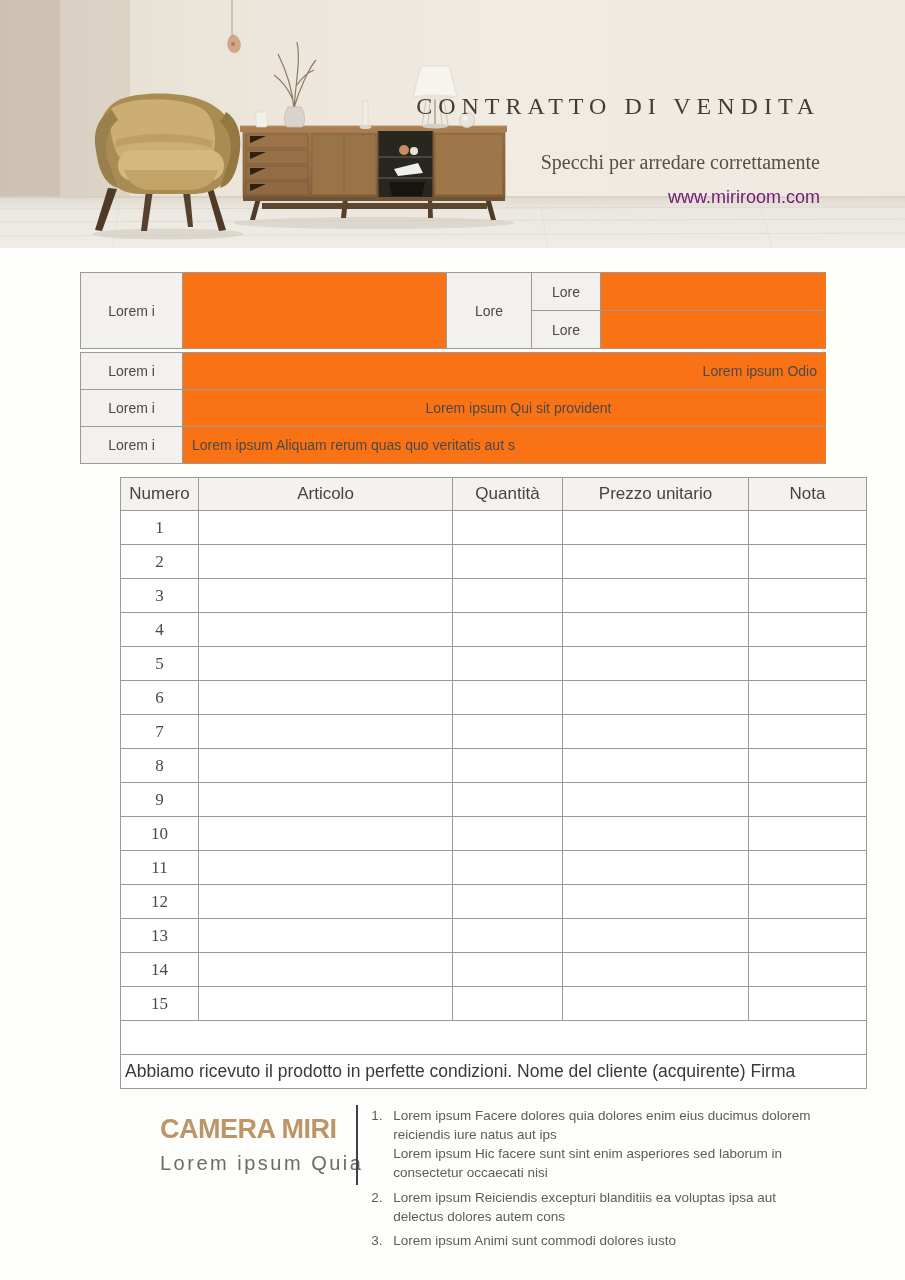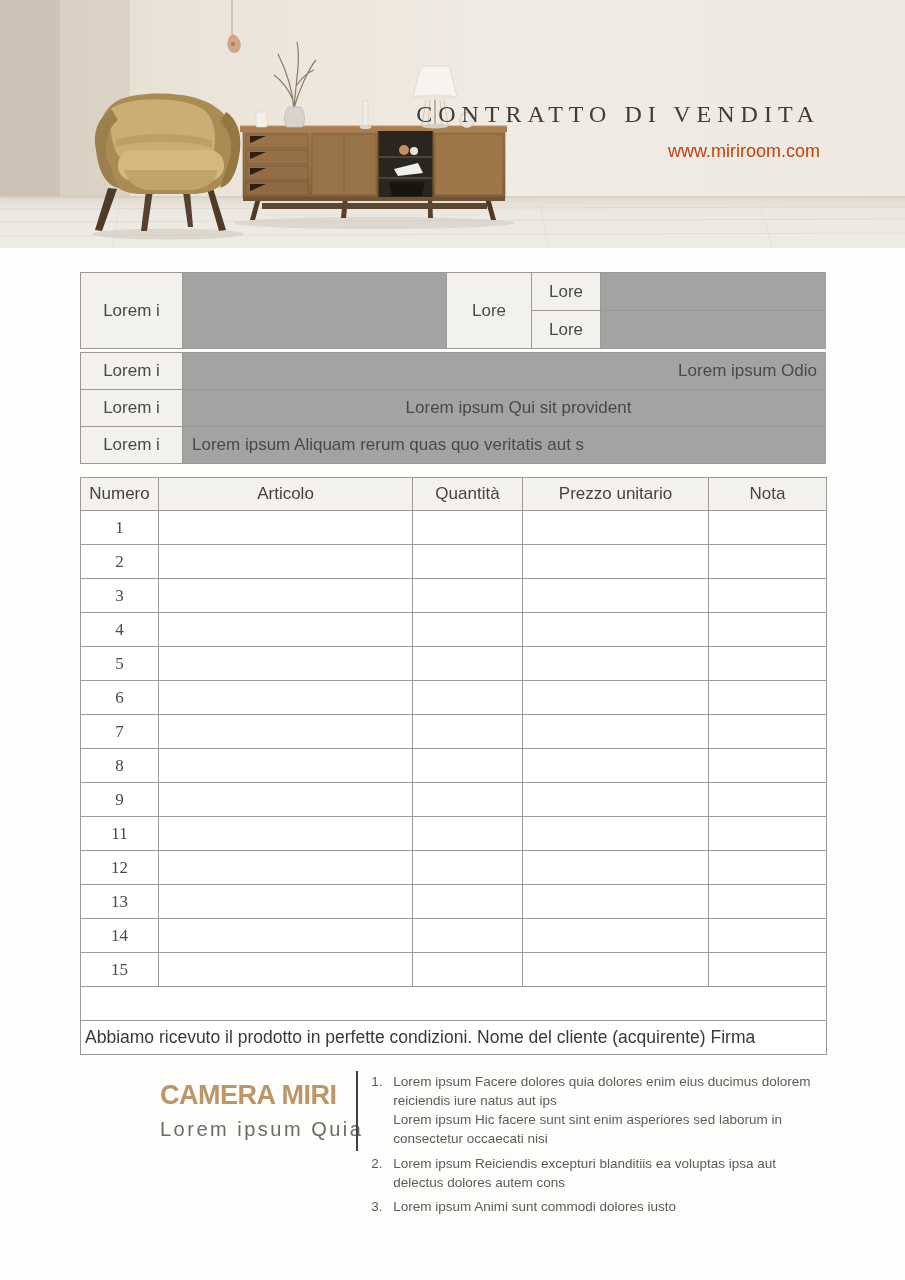--- a/index.html
+++ b/index.html
@@ -9,37 +9,37 @@
     background:#fdfdfc;
   }
   .page { position:relative; width:905px; height:1280px; overflow:hidden; background:#fdfdfc; }
 
   
   .hero { position:relative; width:905px; height:248px; overflow:hidden; }
   .hero svg { position:absolute; left:0; top:0; }
   .hero-text { position:absolute; top:93px; right:85px; text-align:right; }
   .hero-title {
     font-family:"Liberation Serif","DejaVu Serif",serif;
-    font-size:24px; letter-spacing:6px; color:#423c35; white-space:nowrap;margin-top:8px;
+    font-size:24px; letter-spacing:6px; color:#423c35; white-space:nowrap;
   }
   .hero-subtitle {
     font-family:"Liberation Serif","DejaVu Serif",serif;
     font-size:20px; color:#554f48; margin-top:31px;
   }
-  .hero-site { font-size:18px; color:#c2410c; margin-top:13px; }
+  .hero-site { font-size:18px; color:#701a75; margin-top:13px; }
 
   
   .content { width:746px; margin:24px 0 0 80px; }
   .shaded { background:#f2f1ee; }
   .cell {
     border-left:1px solid #9d9994; border-top:1px solid #9d9994;
     display:flex; align-items:center; justify-content:center;
-    font-size:17px; color:#4b4945; overflow:hidden;
-  }
-  .field { background:#a3a3a3; }
+    font-size:14px; color:#4b4945; overflow:hidden;
+  }
+  .field { background:#f97316; }
 
   .form-a {
     display:grid;
     grid-template-columns:102px 264px 85px 69px 226px;
     grid-auto-rows:38px;
     border-right:1px solid #9d9994; border-bottom:1px solid #9d9994;
   }
   .span2 { grid-row:span 2; }
 
   .form-b {
@@ -47,21 +47,21 @@
     grid-template-columns:102px 644px;
     grid-auto-rows:37px;
     border-right:1px solid #9d9994; border-bottom:1px solid #9d9994;
     margin-top:3px;
   }
   .val-right  { justify-content:flex-end; padding-right:9px; }
   .val-center { justify-content:center;padding-left:28px; }
   .val-left   { justify-content:flex-start; padding-left:9px; }
 
   
-  table.items { border-collapse:collapse; table-layout:fixed; width:746px; margin-top:13px; }
+  table.items { border-collapse:collapse; table-layout:fixed; width:746px; margin-top:13px;margin-left:40px; }
   table.items col.c1{width:78px;} table.items col.c2{width:254px;}
   table.items col.c3{width:110px;} table.items col.c4{width:186px;} table.items col.c5{width:118px;}
   table.items th, table.items td { border:1px solid #9d9994; }
   table.items th {
     height:33px; background:#f3f2ef; font-weight:normal;
     font-size:17px; color:#474440;
   }
   table.items td { height:34px; background:#fff; }
   td.num {
     text-align:center; font-family:"Liberation Serif","DejaVu Serif",serif;
@@ -207,20 +207,21 @@
         <path d="M116,140 C140,132 190,132 212,141 L212,148 C188,140 140,140 116,147 Z" fill="#b89a60" opacity="0.75"></path>
         <rect x="118" y="150" width="106" height="31" rx="15" fill="#d5b87f"></rect>
         <path d="M124,170 L218,170 C214,184 204,190 190,190 L150,190 C136,190 128,182 124,170 Z" fill="#c2a368"></path>
         <path d="M96,150 C92,130 100,116 112,110 L118,120 C108,128 104,142 107,158 L118,188 C104,184 98,168 96,150 Z" fill="#99804c"></path>
         <path d="M240,150 C242,132 236,118 226,112 L220,122 C230,130 233,144 230,158 L220,188 C234,184 238,166 240,150 Z" fill="#93793f"></path>
       </g>
     </svg>
 
     <div class="hero-text">
       <div class="hero-title">CONTRATTO DI VENDITA</div>
+      <div class="hero-subtitle">Specchi per arredare correttamente</div>
       <div class="hero-site">www.miriroom.com</div>
     </div>
   </div>
 
   <div class="content">
 
     <div class="form-a">
       <div class="cell shaded span2">Lorem i</div>
       <div class="cell field span2"></div>
       <div class="cell shaded span2">Lore</div>
@@ -308,20 +309,27 @@
           </tr>
           <tr>
             <td class="num">8</td>
             <td></td>
             <td></td>
             <td></td>
             <td></td>
           </tr>
           <tr>
             <td class="num">9</td>
+            <td></td>
+            <td></td>
+            <td></td>
+            <td></td>
+          </tr>
+          <tr>
+            <td class="num">10</td>
             <td></td>
             <td></td>
             <td></td>
             <td></td>
           </tr>
           <tr>
             <td class="num">11</td>
             <td></td>
             <td></td>
             <td></td>

